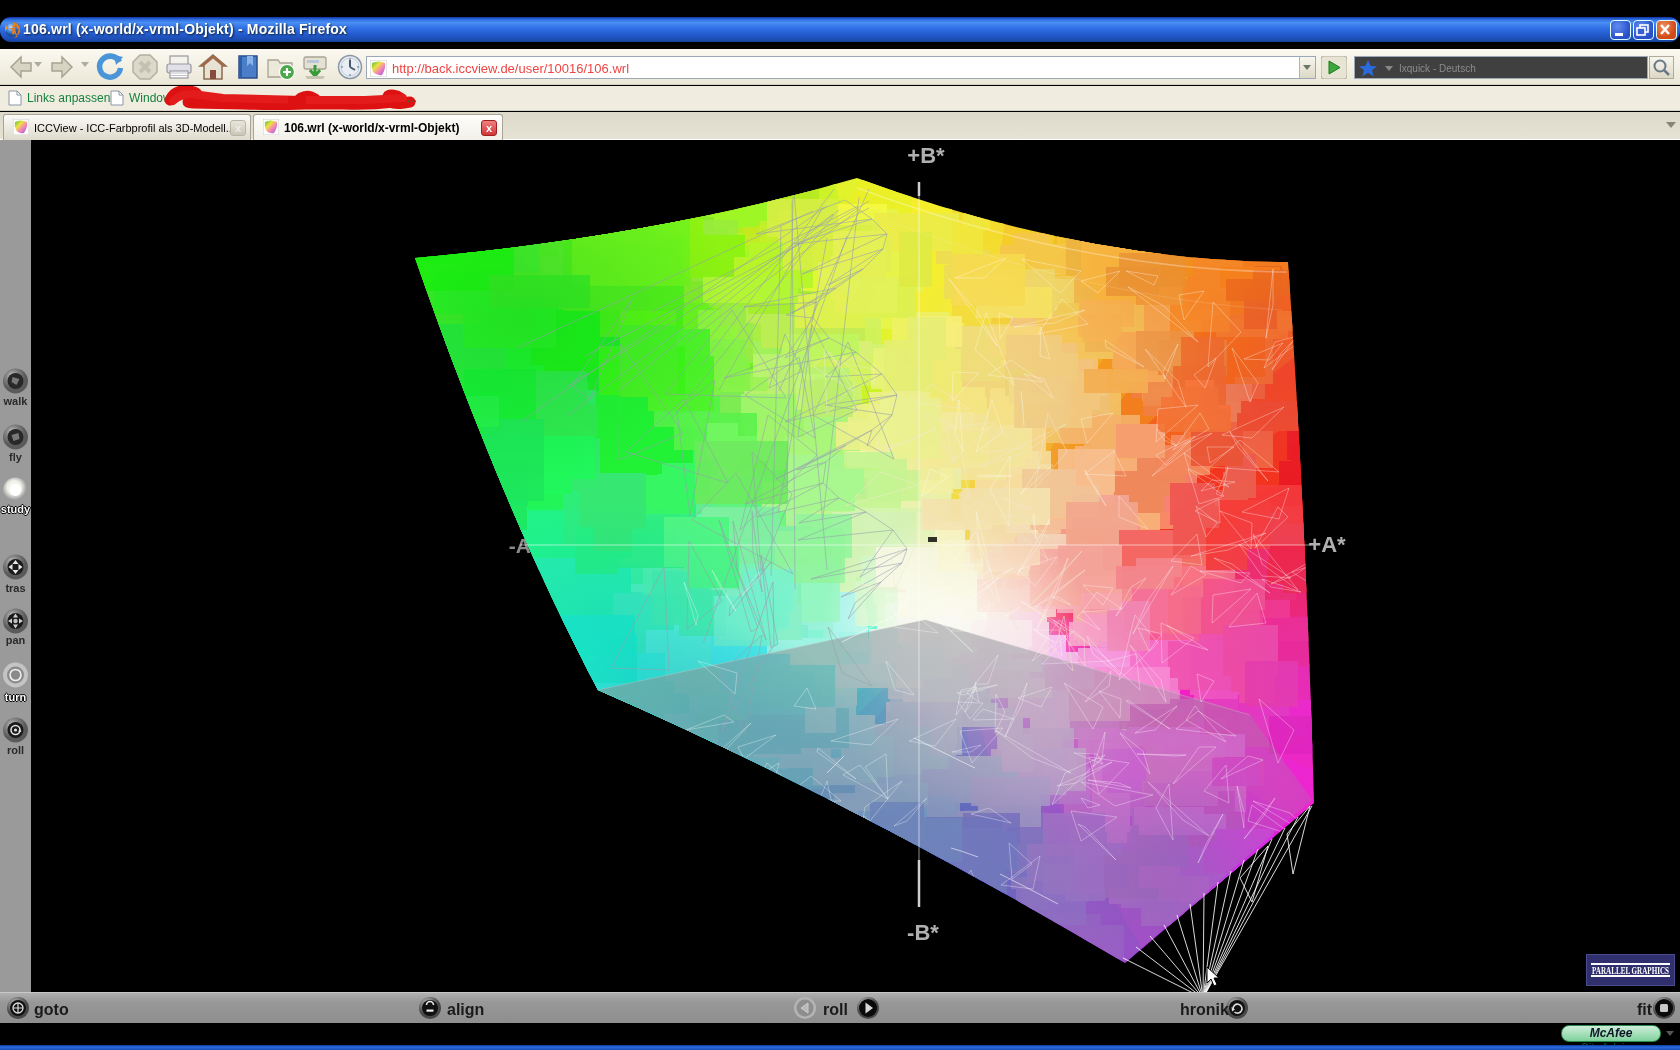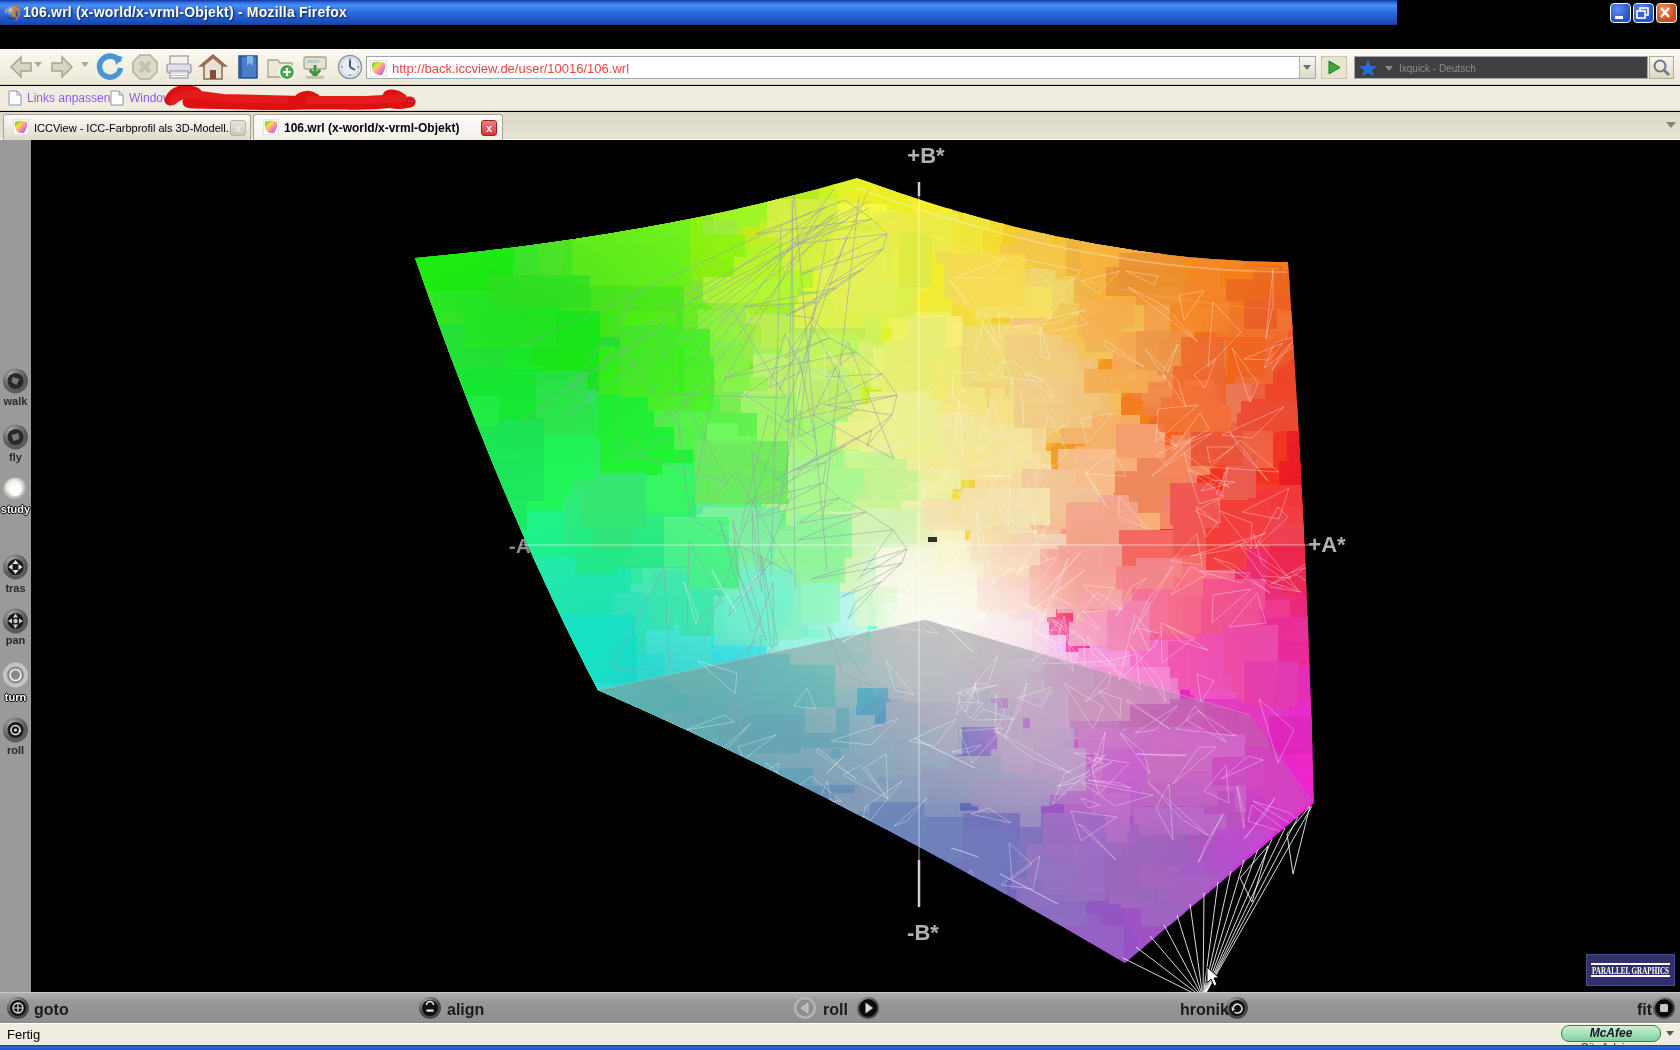--- a/index.html
+++ b/index.html
@@ -1,19 +1,19 @@
 <!DOCTYPE html>
 <html><head><meta charset="utf-8"><title>106.wrl</title>
 <style>
 *{margin:0;padding:0;box-sizing:border-box}
 html,body{width:1680px;height:1050px;overflow:hidden;background:#000;font-family:"Liberation Sans",sans-serif}
 #page{position:relative;width:1680px;height:1050px}
 
-#titlebar{position:absolute;left:0;top:0;width:1397px;height:25px;
- background:linear-gradient(180deg,#10329e 0%,#2a6ade 9%,#4a8ef2 22%,#2f6fe6 46%,#2258ca 74%,#1c4cb0 92%,#143e92 100%);}
+#titlebar{position:absolute;left:0;top:17px;width:1680px;height:25px;
+ background:linear-gradient(180deg,#10329e 0%,#2a6ade 9%,#4a8ef2 22%,#2f6fe6 46%,#2258ca 74%,#1c4cb0 92%,#143e92 100%);border-radius:11px;}
 #titlebar .ttext{position:absolute;left:23px;top:4px;font-size:14px;font-weight:bold;color:#fff;text-shadow:1px 1px 2px #123;letter-spacing:0.2px}
 #fxicon{position:absolute;left:3px;top:3px}
 .winbtn{position:absolute;top:3px;width:21px;height:20px;border:1px solid #dff;border-radius:4px;color:#fff;text-align:center}
 #btnmin{left:1610px;background:radial-gradient(circle at 35% 30%,#5f8df0,#2a50c8 70%)}
 #btnmax{left:1633px;background:radial-gradient(circle at 35% 30%,#5f8df0,#2a50c8 70%)}
 #btncls{left:1656px;background:radial-gradient(circle at 35% 30%,#f09060,#d24a18 65%)}
 
 #menubar{position:absolute;left:0;top:25px;width:1680px;height:23px;background:#f0ede0;border-bottom:1px solid #e2dfd2;font-size:12px;color:#000}
 #menubar span{position:absolute;top:4px}
 
@@ -21,21 +21,21 @@
 .tbico{position:absolute;top:3px}
 #urlbar{position:absolute;left:366px;top:56px;width:950px;height:23px;background:#fff;border:1px solid #9aa8b8;font-size:13px;color:#ef4444;line-height:21px}
 #urlbar .fav{position:absolute;left:3px;top:3px}
 #urlbar .utext{position:absolute;left:25px;top:1px}
 #urldrop{position:absolute;left:1299px;top:57px;width:16px;height:21px;background:linear-gradient(180deg,#f8f6ee,#ddd8c6);border-left:1px solid #b8b4a4}
 #gobtn{position:absolute;left:1321px;top:56px;width:26px;height:23px}
 #searchbar{position:absolute;left:1354px;top:56px;width:294px;height:23px;background:#404040;border:1px solid #9aa8b8;font-size:10px;color:#8c8c8c;line-height:21px}
 #searchbar .stext{position:absolute;left:44px;top:1px}
 #magbtn{position:absolute;left:1649px;top:56px;width:25px;height:23px;background:linear-gradient(180deg,#f8f6ee,#ddd8c6);border:1px solid #b0ac9c}
 
-#bmbar{position:absolute;left:0;top:86px;width:1680px;height:25px;background:#f0ede0;border-bottom:1px solid #d6d2c2;font-size:12px;color:#8b5cf6}
+#bmbar{position:absolute;left:0;top:86px;width:1680px;height:25px;background:#f0ede0;border-bottom:1px solid #d6d2c2;font-size:12px;color:#15803d}
 
 #tabbar{position:absolute;left:0;top:112px;width:1680px;height:28px;background:linear-gradient(180deg,#ddd9ca,#e6e2d4);border-bottom:1px solid #fff}
 .tab{position:absolute;top:2px;height:26px;border:1px solid #a8a496;border-bottom:none;border-radius:3px 3px 0 0;font-size:12px}
 #tab1{left:3px;width:248px;background:linear-gradient(180deg,#fbfaf6,#dedacc)}
 #tab2{left:253px;width:250px;background:linear-gradient(180deg,#fefdfb,#f2f0e8);font-weight:bold}
 .tab .ticon{position:absolute;left:9px;top:4px}
 .tab .ttxt{position:absolute;left:30px;top:6px;white-space:nowrap;overflow:hidden}
 #tab1 .ttxt{width:198px;font-size:11px;top:7px}
 .tclose{position:absolute;top:5px;width:16px;height:16px;border-radius:3px;font-size:11px;font-weight:bold;text-align:center;line-height:15px}
 #tab1 .tclose{right:4px;background:linear-gradient(180deg,#e8e5da,#cac6b8);color:#efede6;border:1px solid #b8b4a6}
@@ -1525,19 +1525,16 @@
  <div class="vlabel" style="left:447px;top:8px">align</div>
  <div class="vlabel" style="left:823px;top:8px">roll</div>
  <div class="vlabel" style="left:1180px;top:8px">hronik</div>
  <div class="vlabel" style="left:1637px;top:8px">fit</div>
 </div>
 
 <svg class="cursor" style="left:1206px;top:966px" width="16" height="24">
       <path d="M1,1 L1,17 L5,13 L8,20 L11,18.5 L8,12 L13,12 Z" fill="#fff" stroke="#000" stroke-width="1"></path>
     </svg>
 
-<div id="statusbar">
-      <span class="ftext">Fertig</span>
-    </div>
 <div id="mcafee"><b style="font-style:italic;color:#0e1626">McAfee</b> <span style="color:#14532f">SiteAdvisor</span></div>
 <div id="mcafeedrop"></div>
 <div id="bottomedge"></div>
 </div>
 
 </body></html>

